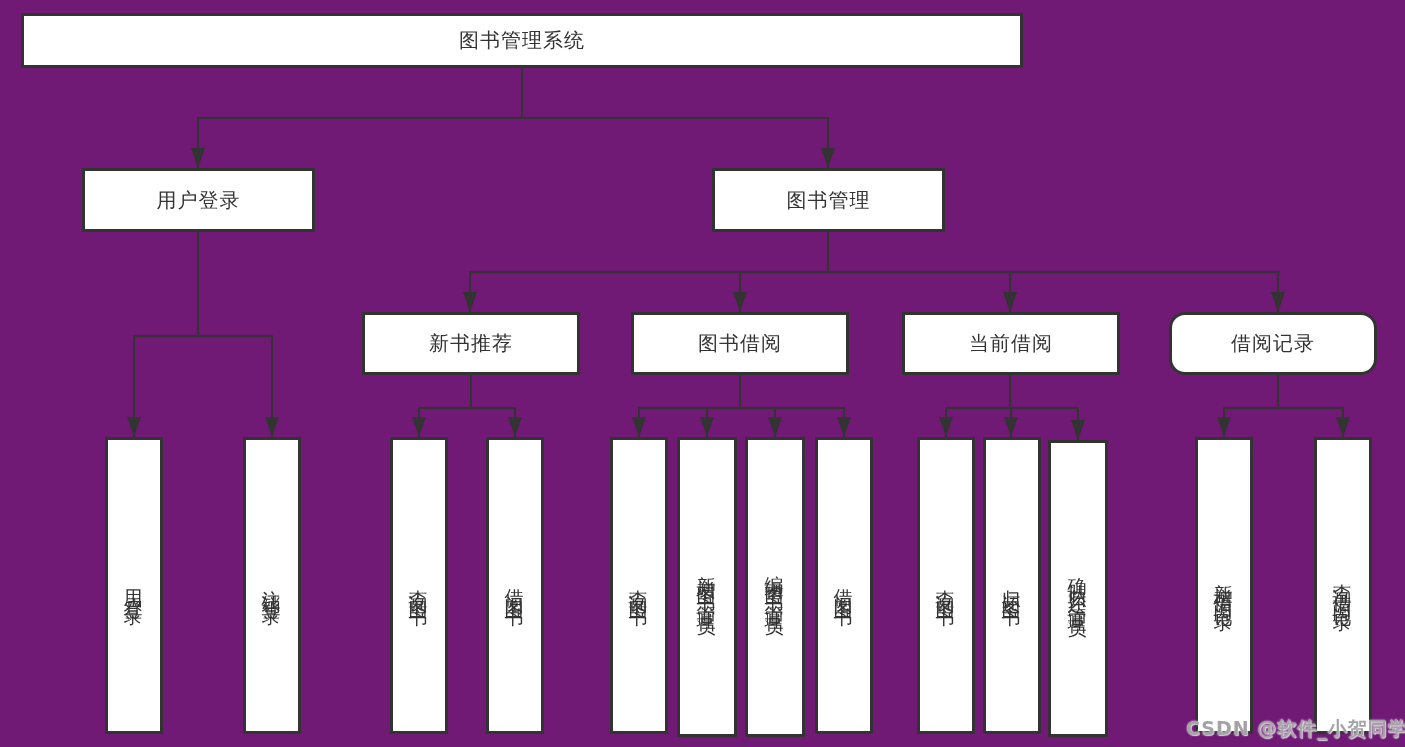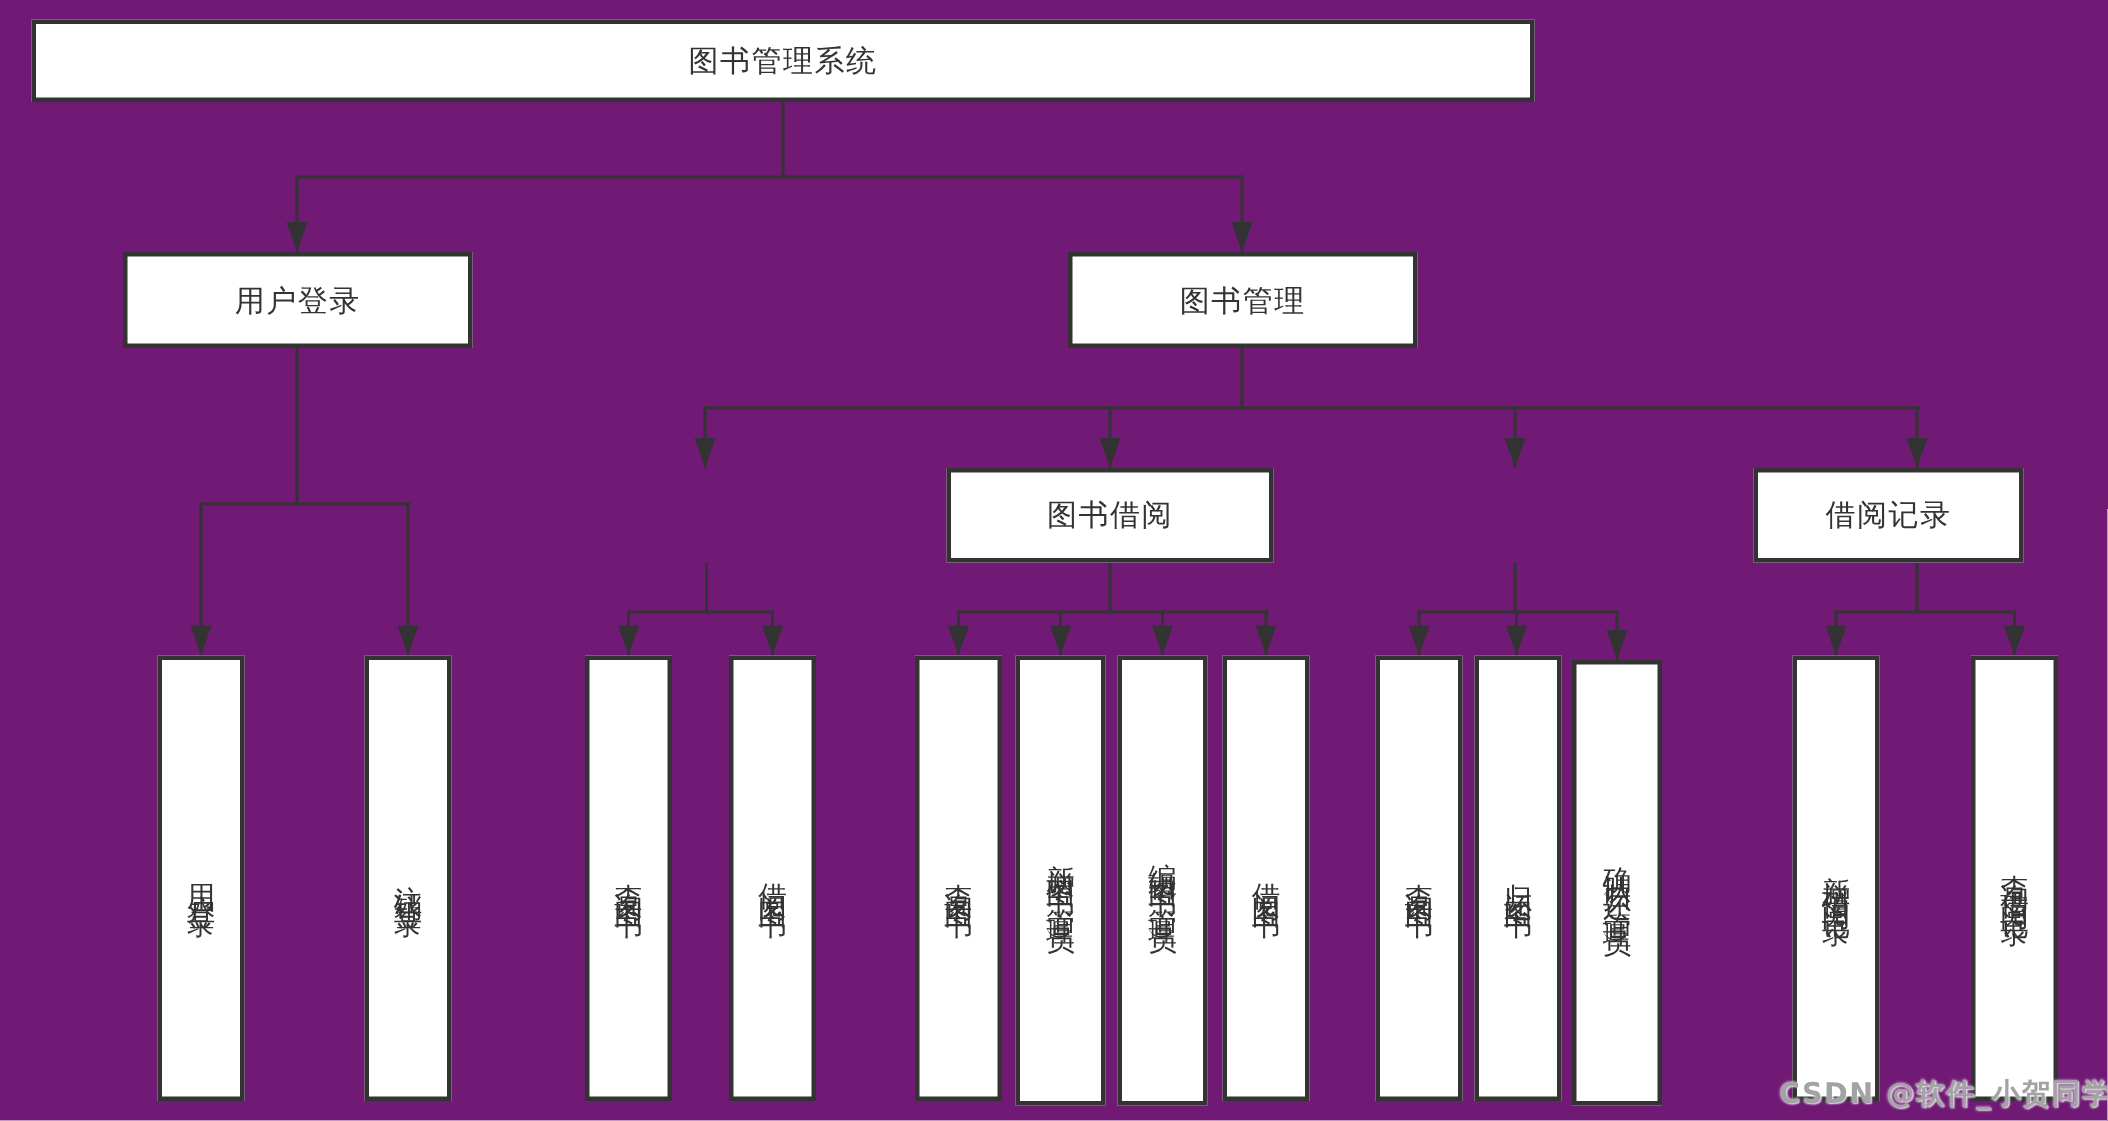--- a/index.html
+++ b/index.html
@@ -58,22 +58,24 @@
   <div class="drop" style="left:133px; top:335px; height:102px;"></div>
   <div class="drop" style="left:271px; top:335px; height:102px;"></div>
 
   <div class="vline" style="left:827px; top:232px; height:40px;"></div>
   <div class="hline" style="left:469px; top:271px; width:811px;"></div>
   <div class="drop" style="left:469px; top:271px; height:41px;"></div>
   <div class="drop" style="left:739px; top:271px; height:41px;"></div>
   <div class="drop" style="left:1009px; top:271px; height:41px;"></div>
   <div class="drop" style="left:1277px; top:271px; height:41px;"></div>
 
+  <div class="node" style="left:362px; top:312px; width:218px; height:63px;">新书推荐</div>
   <div class="node" style="left:631px; top:312px; width:218px; height:63px;">图书借阅</div>
-  <div class="node" style="left:1169px; top:312px; width:180px; height:63px;">借阅记录</div>
+  <div class="node" style="left:902px; top:312px; width:218px; height:63px;">当前借阅</div>
+  <div class="node" style="left:1169px; top:312px; width:208px; height:63px;border-radius:16px;">借阅记录</div>
 
   <div class="vline" style="left:470px; top:375px; height:33px;"></div>
   <div class="hline" style="left:418px; top:407px; width:98px;"></div>
   <div class="drop" style="left:418px; top:407px; height:30px;"></div>
   <div class="drop" style="left:514px; top:407px; height:30px;"></div>
 
   <div class="vline" style="left:739px; top:375px; height:33px;"></div>
   <div class="hline" style="left:638px; top:407px; width:208px;"></div>
   <div class="drop" style="left:638px; top:407px; height:30px;"></div>
   <div class="drop" style="left:706px; top:407px; height:30px;"></div>

